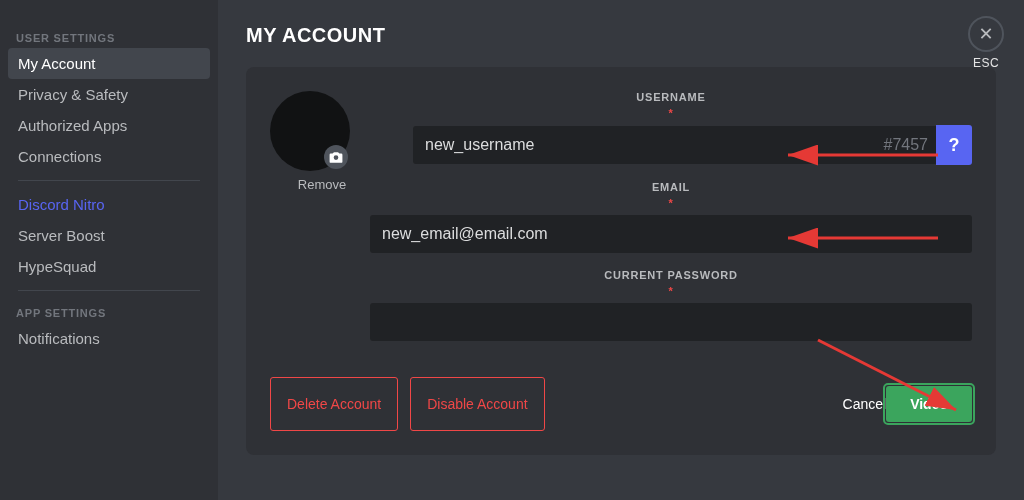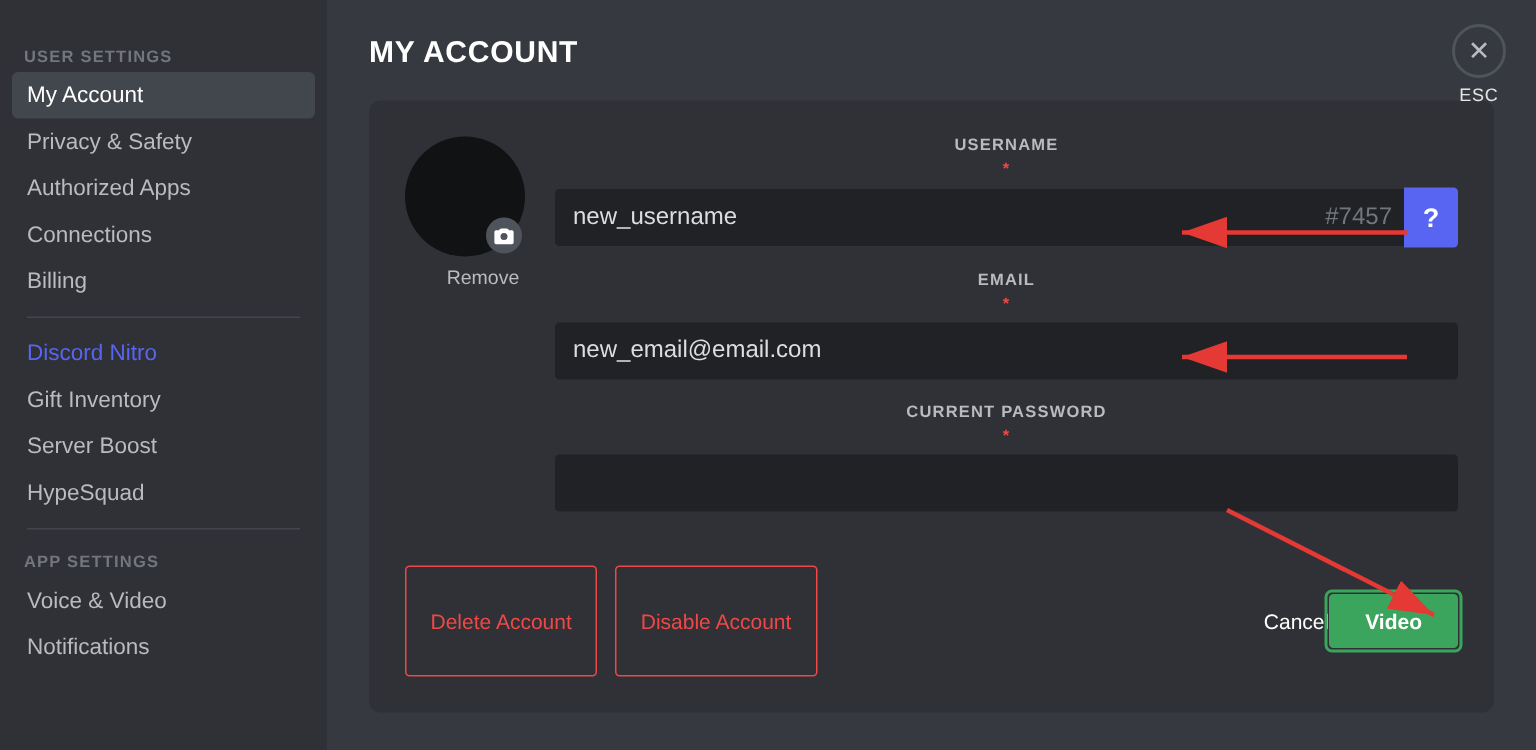--- a/index.html
+++ b/index.html
@@ -162,20 +162,21 @@
       padding: 10px 12px;
       outline: none;
       width: 100%;
     }
     .username-input-wrapper {
       flex: 1;
       display: flex;
       align-items: center;
       background: #202225;
       border-radius: 3px 0 0 3px;
+      margin-left: 43px;
     }
     .username-input-wrapper input {
       background: transparent;
       border: none;
       color: #dcddde;
       font-size: 16px;
       padding: 10px 12px;
       outline: none;
       flex: 1;
     }
@@ -221,21 +222,21 @@
     }
     .danger-btns {
       display: flex;
       gap: 12px;
     }
     .btn-danger {
       background: transparent;
       border: 1px solid #f04747;
       color: #f04747;
       border-radius: 3px;
-      padding: 28px 16px;
+      padding: 18px 16px;
       font-size: 14px;
       font-weight: 500;
       cursor: pointer;
       transition: background 0.1s;
     }
     .action-btns {
       display: flex;
       align-items: center;
     }
     .btn-cancel {
@@ -311,45 +312,36 @@
   </div>
   <div class="sidebar-item">
     <span>Privacy &amp; Safety</span>
   </div>
   <div class="sidebar-item">
     <span>Authorized Apps</span>
   </div>
   <div class="sidebar-item">
     <span>Connections</span>
   </div>
-  <div class="sidebar-item">
-    <span>Billing</span>
-  </div>
 
   <div class="sidebar-divider"></div>
 
   <div class="sidebar-item nitro-label">
     <span>Discord Nitro</span>
   </div>
   <div class="sidebar-item">
-    <span>Gift Inventory</span>
-  </div>
-  <div class="sidebar-item">
     <span>Server Boost</span>
   </div>
   <div class="sidebar-item">
     <span>HypeSquad</span>
   </div>
 
   <div class="sidebar-divider"></div>
 
   <div class="sidebar-section-label">APP SETTINGS</div>
-  <div class="sidebar-item">
-    <span>Voice &amp; Video</span>
-  </div>
   <div class="sidebar-item">
     <span>Notifications</span>
   </div>
 </nav>
 
 <main class="main">
   <h1 class="page-title">MY ACCOUNT</h1>
 
   <div class="account-card">
     <div class="profile-row">

